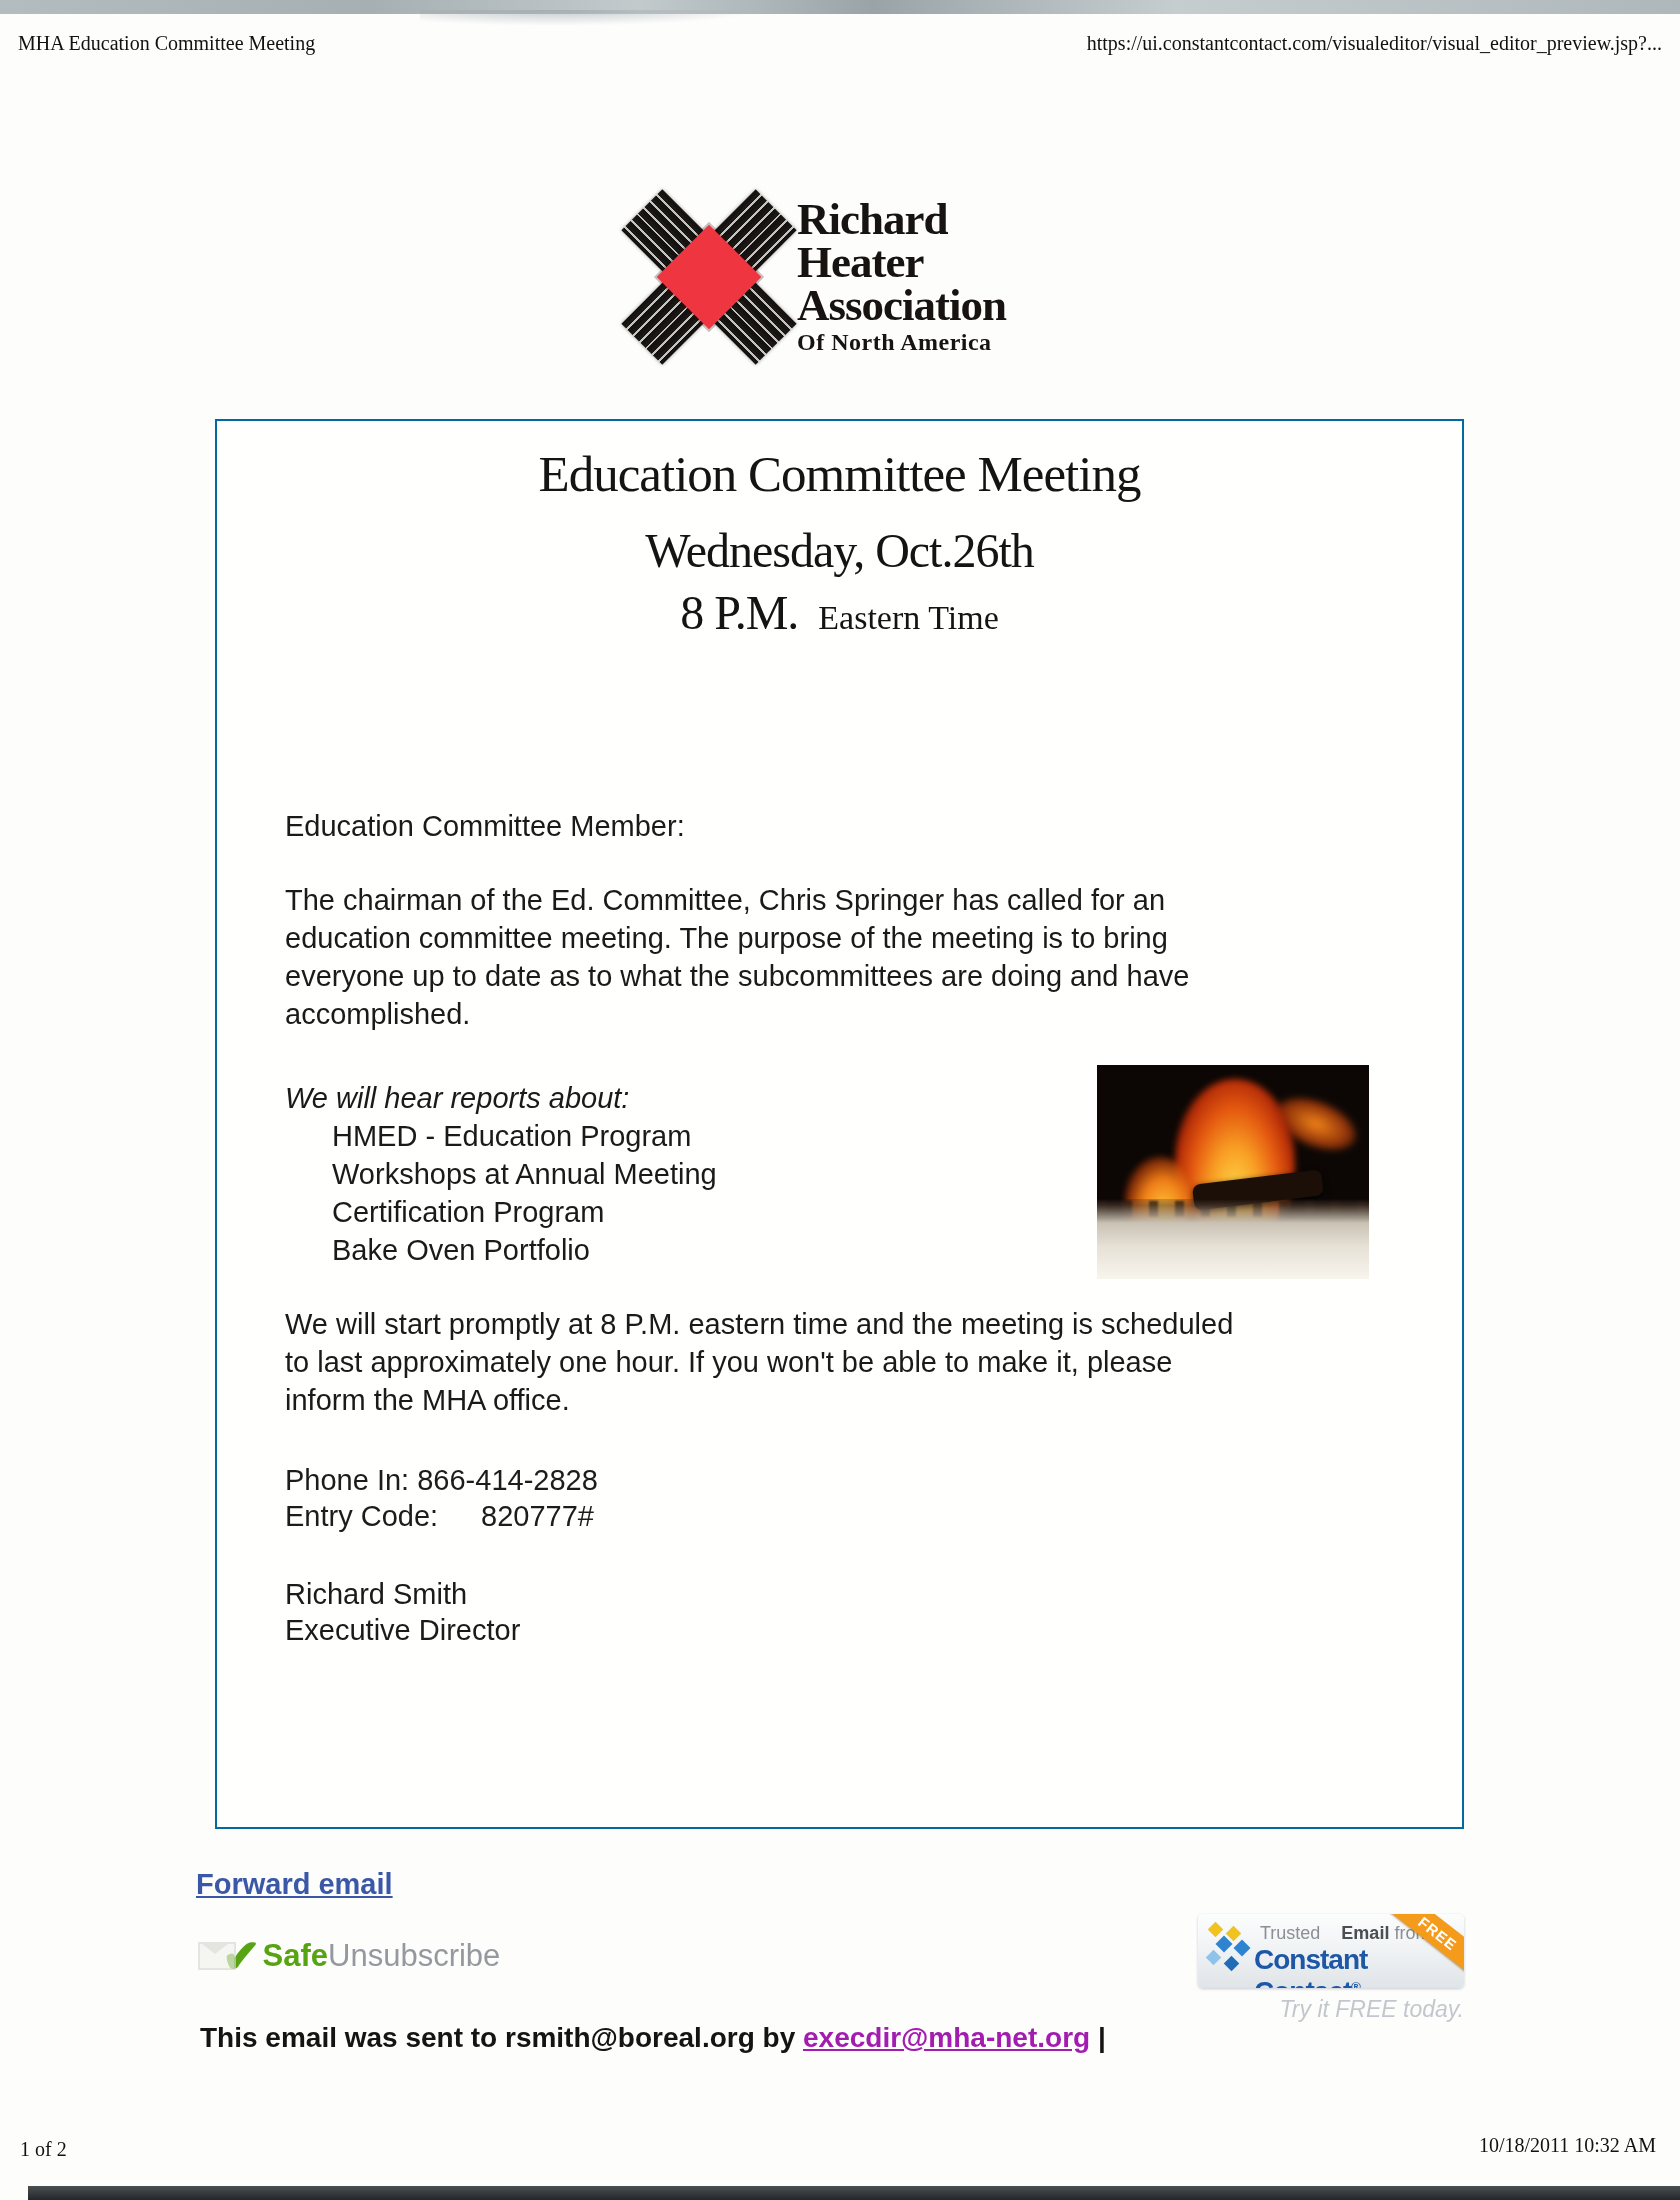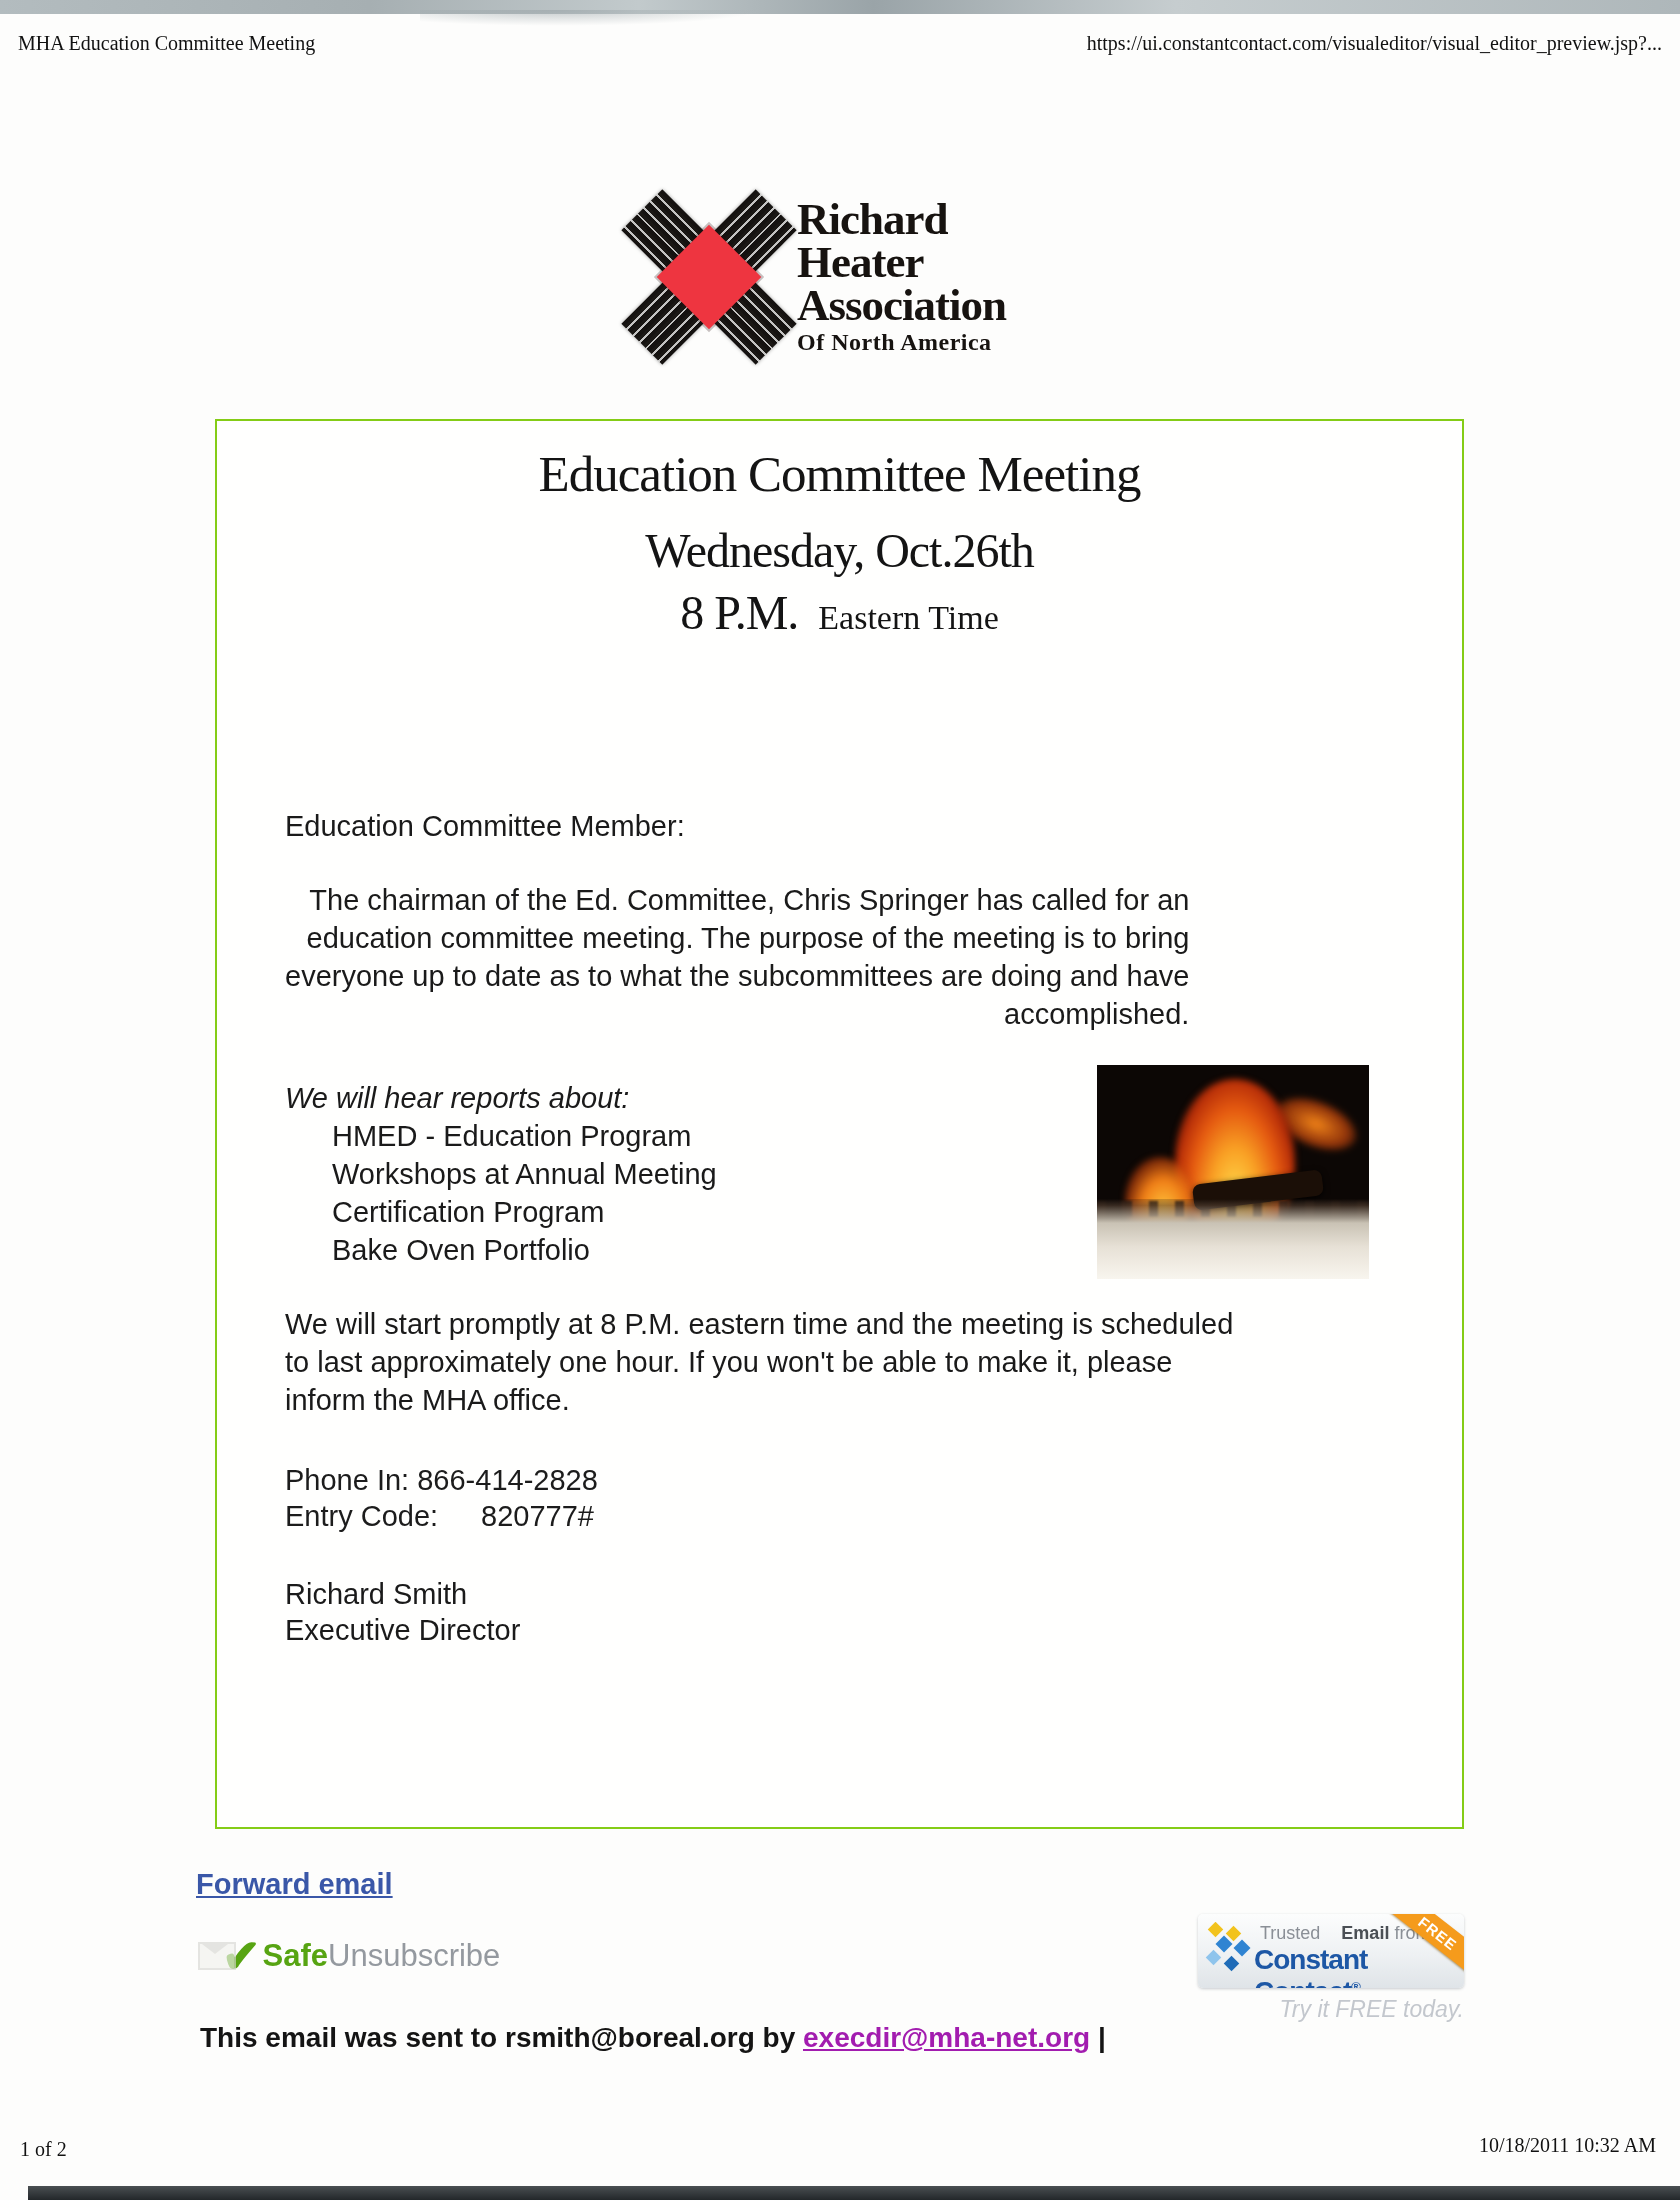--- a/index.html
+++ b/index.html
@@ -34,31 +34,31 @@
   .logo-x .arm1{transform:rotate(45deg);}
   .logo-x .arm2{transform:rotate(-45deg);}
   .logo-x .diamond{position:absolute;left:50%;top:50%;width:74px;height:74px;margin:-37px 0 0 -37px;
      transform:rotate(45deg);background:#ee3540;box-shadow:0 0 0 2px rgba(40,10,10,.25);}
   .logo-text{margin-left:12px;font-family:"Liberation Serif",serif;font-weight:700;color:#171310;}
   .logo-text .big{font-size:45px;line-height:43px;letter-spacing:-1px;}
   .logo-text .small{font-size:24px;line-height:26px;margin-top:2px;letter-spacing:.5px;}
 
   
   .card{position:absolute;left:215px;top:419px;width:1245px;height:1406px;
-        border:2px solid #84cc16;background:#fffffe;}
+        border:2px solid #0369a1;background:#fffffe;}
   .inv-head{position:absolute;left:0;top:24px;width:100%;text-align:center;
         font-family:"Liberation Serif",serif;color:#141414;}
   .inv-title{font-size:51px;letter-spacing:-1px;}
   .inv-date{font-size:48px;margin-top:20px;letter-spacing:-1px;}
   .inv-time{font-size:48px;margin-top:7px;letter-spacing:-1px;}
   .inv-tz{font-size:34px;margin-left:20px;letter-spacing:0;}
 
   .bodytext{position:absolute;font-size:29px;line-height:38px;color:#1a1a1a;white-space:pre-line;}
   .salutation{left:68px;top:386px;}
-  .para1{left:68px;top:460px;text-align:right;}
+  .para1{left:68px;top:460px;}
   .reports-intro{left:68px;top:658px;font-style:italic;}
   .report-item{position:absolute;left:115px;font-size:29px;line-height:38px;color:#1a1a1a;}
   .para2{left:68px;top:884px;}
   .phone-row{position:absolute;left:68px;top:1043px;font-size:29px;}
   .entry-row{position:absolute;left:68px;top:1079px;font-size:29px;}
   .entry-row .lbl{display:inline-block;width:196px;}
   .sig-name{left:68px;top:1154px;}
   .sig-title{left:68px;top:1190px;}
 
   

